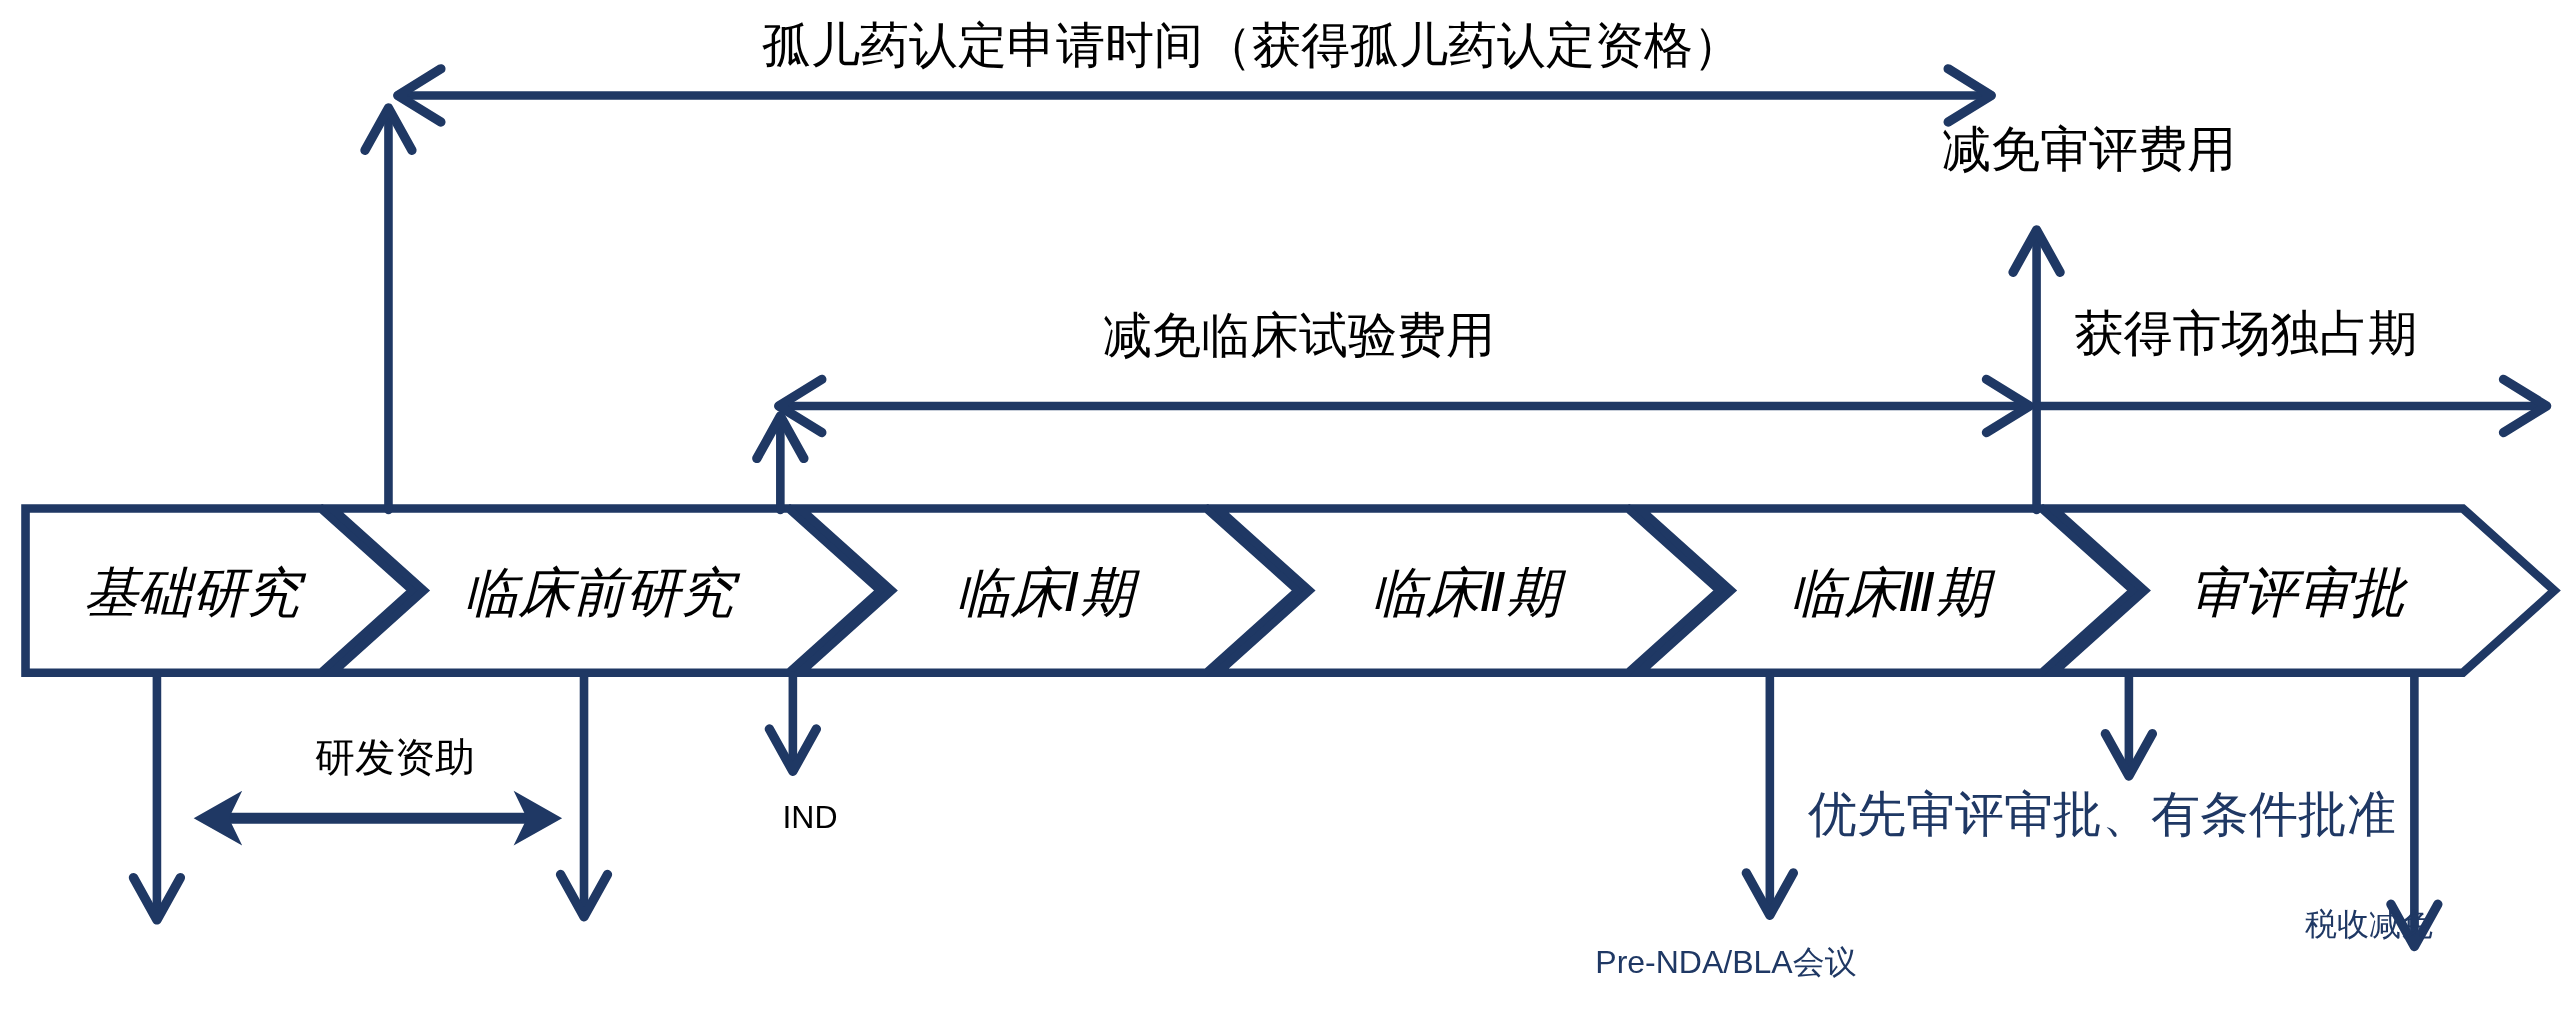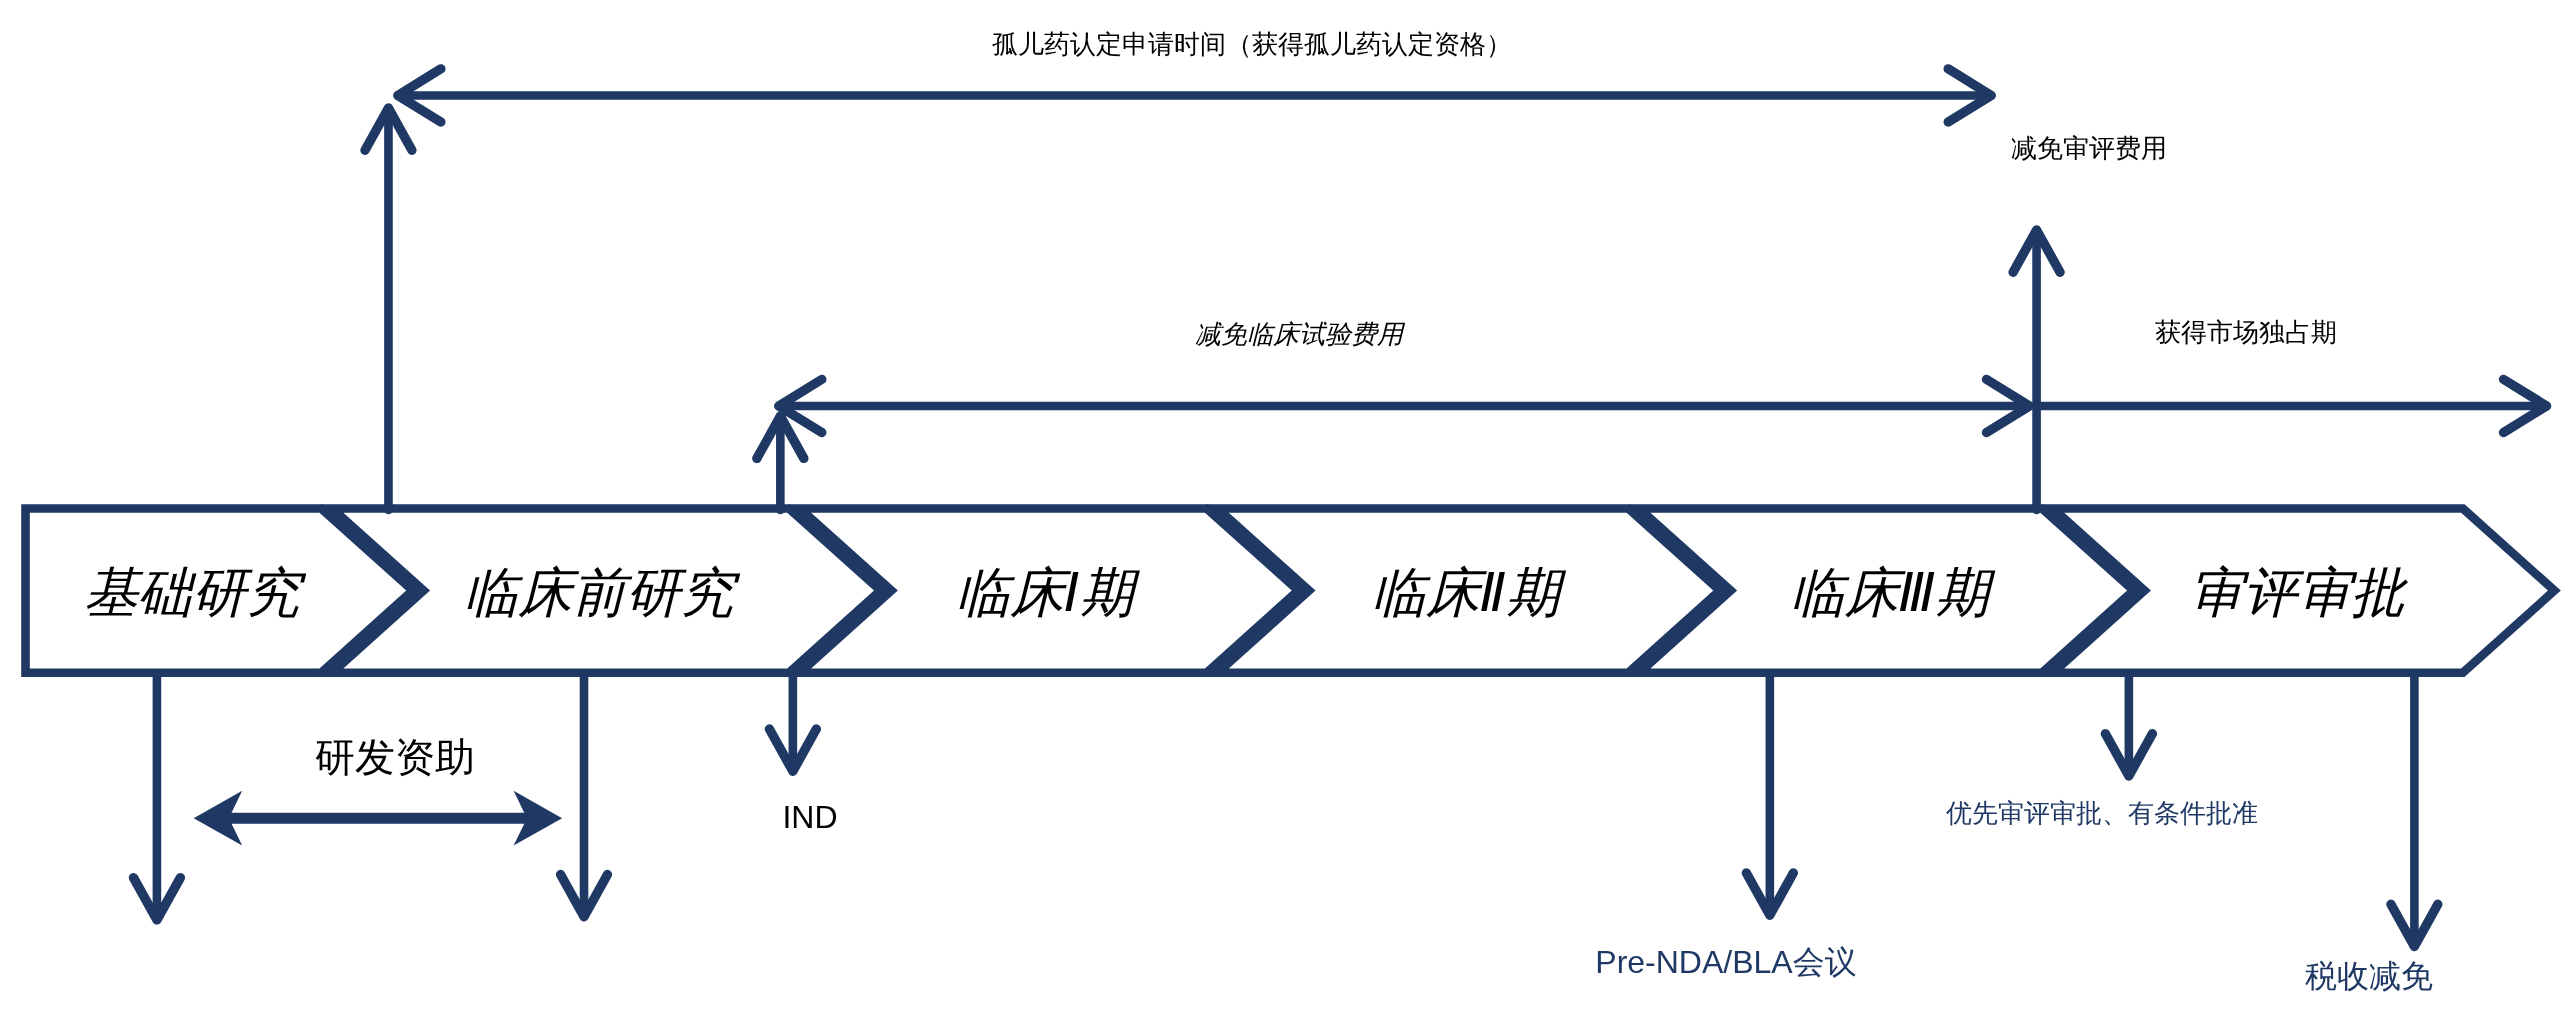--- a/index.html
+++ b/index.html
@@ -15,21 +15,21 @@
   .layer-svg { position: absolute; left: 0; top: 0; width: 2576px; height: 1020px; }
   .shaft  { stroke: var(--navy); stroke-width: 11; fill: none; stroke-linecap: round; }
   .shaft-thick { stroke: var(--navy); stroke-width: 14; fill: none; stroke-linecap: butt; }
   .ohead  { stroke: var(--navy); stroke-width: 12; fill: none; stroke-linecap: round; stroke-linejoin: round; }
   .fhead  { fill: var(--navy); stroke: none; }
   .chev   { fill: var(--paper); stroke: var(--navy); stroke-width: 11; stroke-linejoin: miter; }
   .lbl {
     position: absolute;
     transform: translate(-50%, -50%);
     white-space: nowrap;
-    font-size: 26px;
+    font-size: 49px;
     line-height: 1.15;
     color: var(--ink);
   }
   .lbl.navy { color: var(--navy); }
   .lbl.stage { font-size: 54px; font-style: italic; }
   .lbl.funding { font-size: 40px; }
   .lbl.latin { font-size: 32px; }
 </style>
 </head>
 <body>
@@ -118,23 +118,23 @@
 
   <div class="lbl stage" style="left:192px;  top:592px;">基础研究</div>
   <div class="lbl stage" style="left:599px;  top:592px;">临床前研究</div>
   <div class="lbl stage" style="left:1045px; top:592px;">临床Ⅰ期</div>
   <div class="lbl stage" style="left:1466px; top:592px;">临床Ⅱ期</div>
   <div class="lbl stage" style="left:1890px; top:592px;text-align:center;">临床Ⅲ期</div>
   <div class="lbl stage" style="left:2297px; top:592px;">审评审批</div>
 
   <div class="lbl" style="left:1252px; top:45px;">孤儿药认定申请时间（获得孤儿药认定资格）</div>
   <div class="lbl" style="left:2089px; top:149px;">减免审评费用</div>
-  <div class="lbl" style="left:1299px; top:335px;font-style:italic;">减免临床试验费用</div>
+  <div class="lbl" style="left:1299px; top:335px;">减免临床试验费用</div>
   <div class="lbl" style="left:2246px; top:333px;">获得市场独占期</div>
 
   <div class="lbl funding" style="left:395px;  top:757px;">研发资助</div>
   <div class="lbl latin" style="left:810px; top:817px;">IND</div>
   <div class="lbl navy" style="left:2102px; top:814px;">优先审评审批、有条件批准</div>
   <div class="lbl navy latin" style="left:1726px; top:962px;">Pre-NDA/BLA会议</div>
-  <div class="lbl navy latin" style="left:2369px; top:976px;text-align:right;">税收减免</div>
+  <div class="lbl navy latin" style="left:2369px; top:924px;text-align:right;">税收减免</div>
 
 </div>
 
 
 </body></html>

